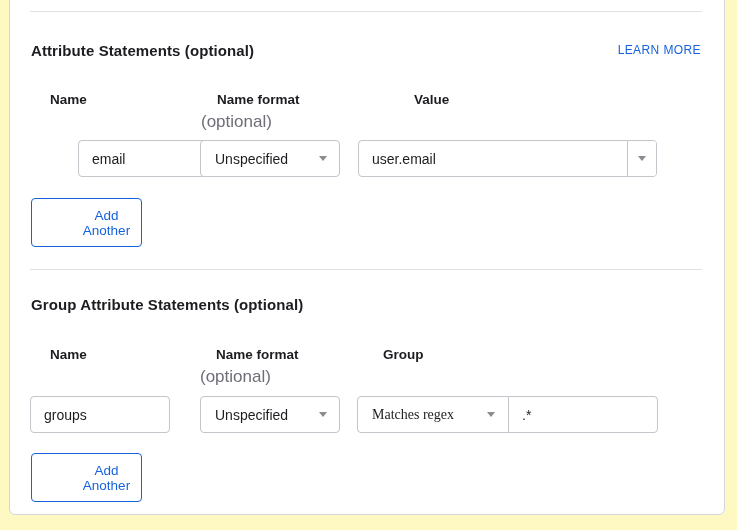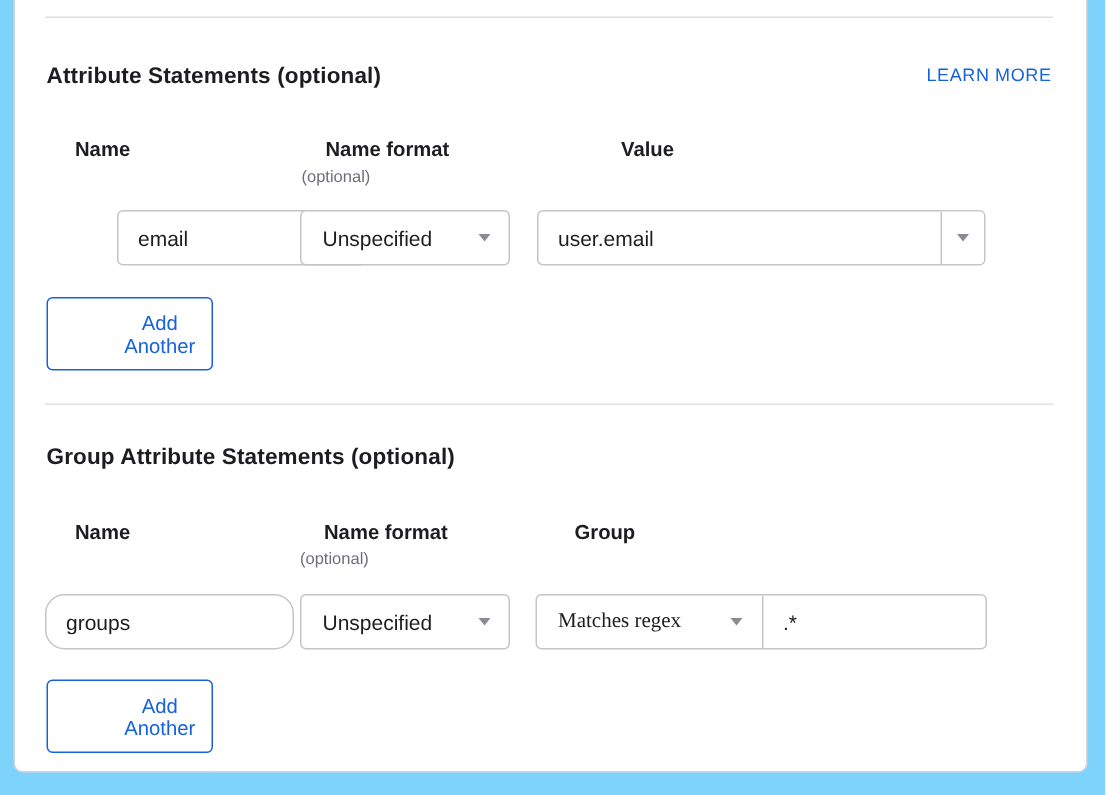--- a/index.html
+++ b/index.html
@@ -6,21 +6,21 @@
     margin: 0;
     padding: 0;
     background: #ffffff;
     font-family: "Liberation Sans", sans-serif;
   }
   .stage {
     position: relative;
     width: 737px;
     height: 530px;
     overflow: hidden;
-    background: #7dd3fc;
+    background: #fef9c3;
   }
   
   .panel {
     position: absolute;
     left: 9px;
     top: -14px;
     width: 716px;
     height: 529px;
     border: 1px solid #d5d5da;
     border-radius: 6px;
@@ -56,21 +56,21 @@
   }
   .col-label {
     position: absolute;
     font-size: 13.5px;
     font-weight: 700;
     color: #1d1d21;
     padding-left: 16px;
   }
   .col-sub {
     position: absolute;
-    font-size: 11px;
+    font-size: 17px;
     font-weight: 400;
     color: #6e6e78;
   }
   .text-input {
     position: absolute;
     height: 37px;
     border: 1px solid #c4c4ca;
     border-radius: 4px;
     box-sizing: border-box;
     padding: 0 10px 0 13px;
@@ -199,21 +199,21 @@
 
   <div class="divider" style="top:269px;"></div>
 
   <div class="section-title" style="top:296px;">Group Attribute Statements (optional)</div>
 
   <div class="col-label" style="left:34px; top:347px;">Name</div>
   <div class="col-label" style="left:200px; top:347px;">Name format</div>
   <div class="col-sub" style="left:200px; top:367px;">(optional)</div>
   <div class="col-label" style="left:367px; top:347px;">Group</div>
 
-  <input class="text-input" style="left: 30px; top: 396px; width: 166px; border-radius: 13px;" type="text" value="groups">
+  <input class="text-input" style="left: 30px; top: 396px; width: 140px;" type="text" value="groups">
 
   <div class="select-box" style="left:200px; top:396px; width:140px;">
     <span>Unspecified</span>
     <span class="caret"></span>
   </div>
 
   <div class="combo" style="left:357px; top:396px; width:301px;">
     <div class="combo-select" style="flex-basis:151px;">
       <span>Matches regex</span>
       <span class="caret"></span>

